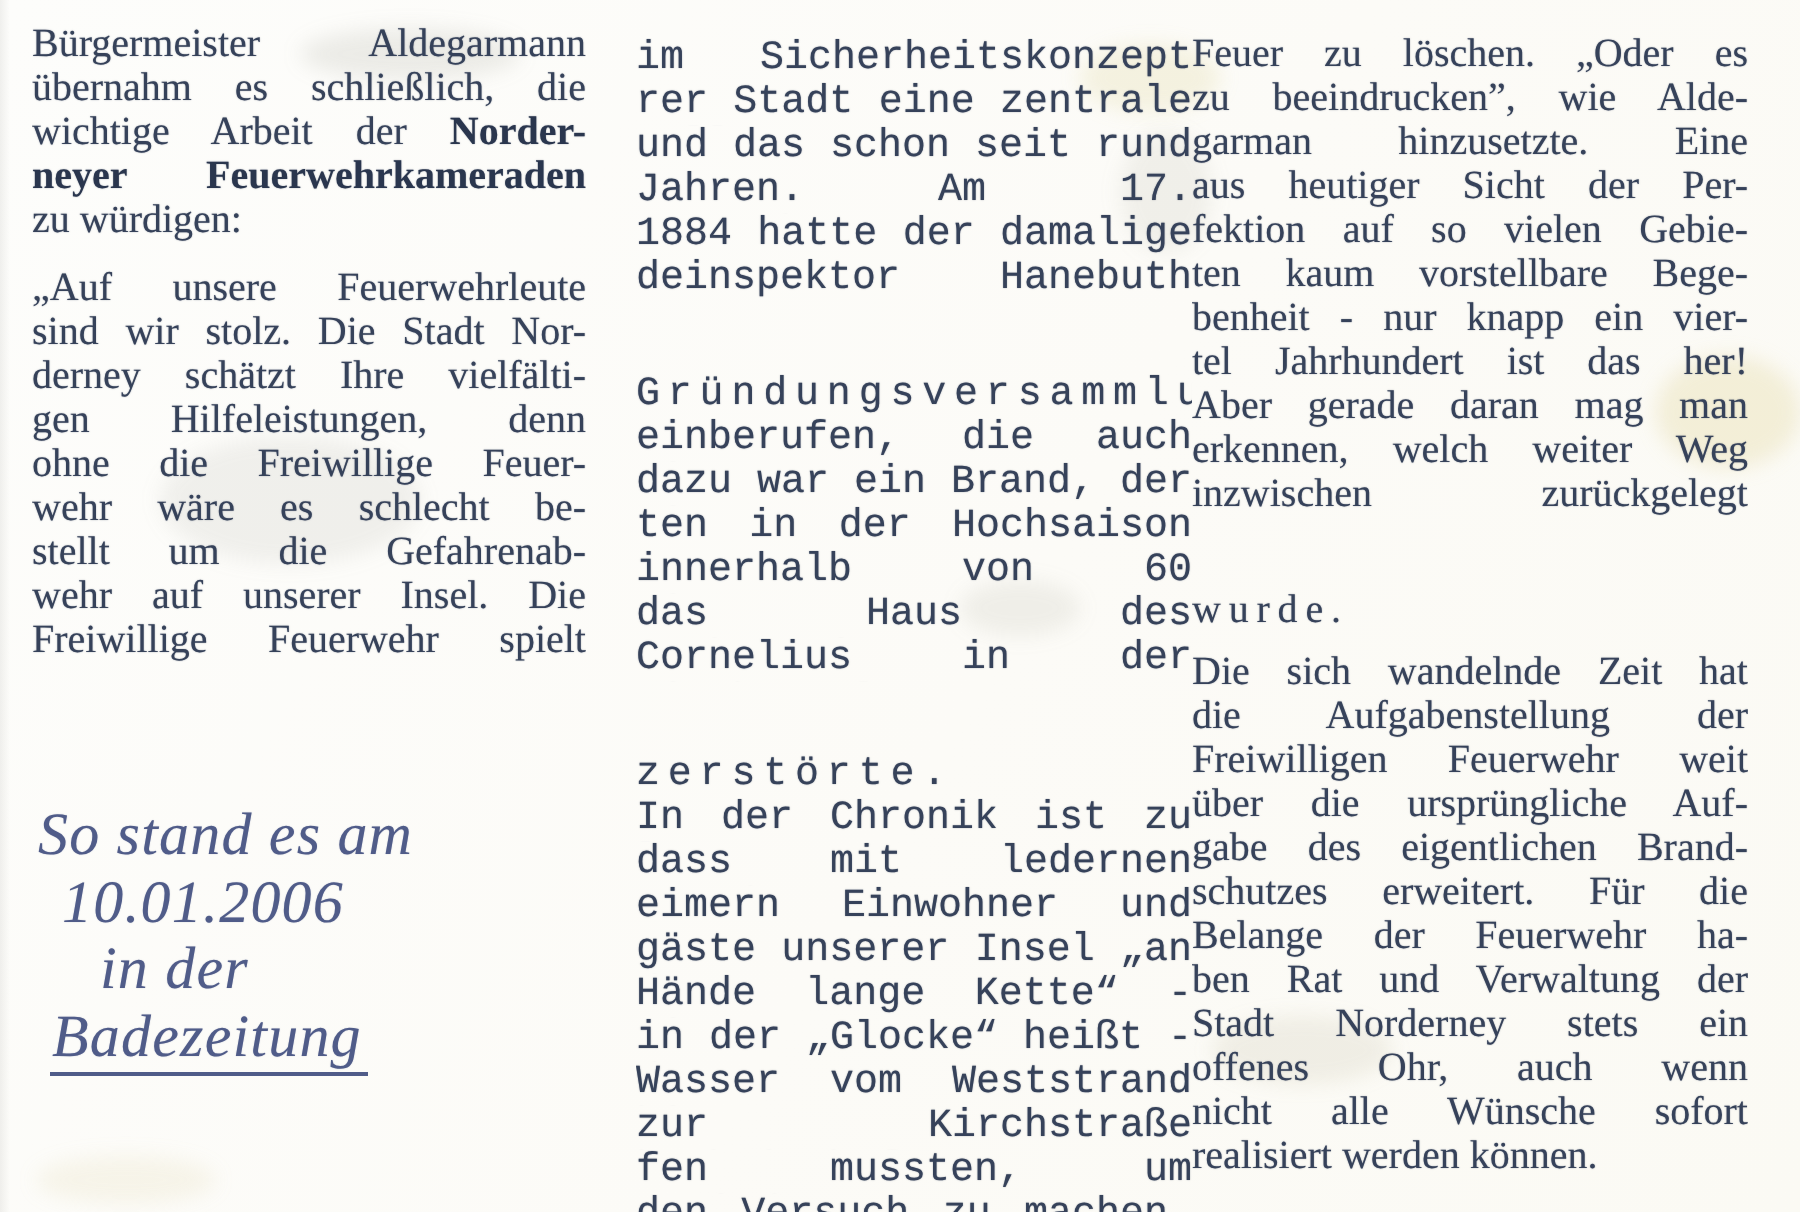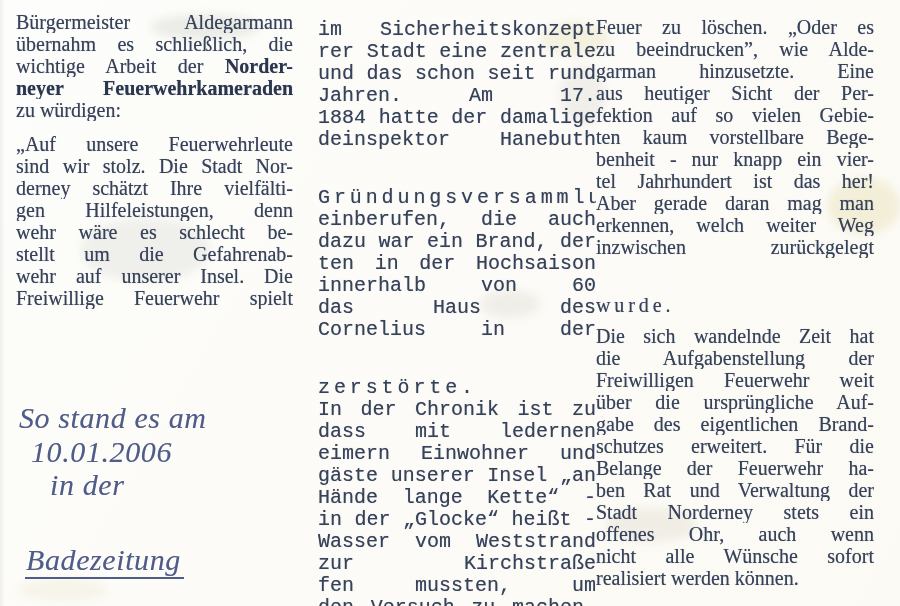--- a/index.html
+++ b/index.html
@@ -47,21 +47,20 @@
     line-height: 33.5px;
     letter-spacing: 0.6px;
     text-shadow: 0 0 0.6px rgba(80, 92, 137, 0.4);
   }
   .nline { white-space: nowrap; }
   .ul {
     display: inline-block;
     border-bottom: 2px solid #505c89;
     padding: 0 3px 1px 1px;
     margin-left: -1px;
-    margin-top: 41px;
   }
   
   .smudge { position: absolute; border-radius: 50%; filter: blur(5px); pointer-events: none; }
   .s1 { left: 150px; top: 14px;  width: 110px; height: 26px; background: rgba(125,125,112,0.13); }
   .s2 { left: 540px; top: 22px;  width: 70px;  height: 34px; background: rgba(208,190,100,0.16); }
   .s3 { left: 828px; top: 178px; width: 72px;  height: 56px; background: rgba(212,196,108,0.22); }
   .s4 { left: 80px;  top: 218px; width: 130px; height: 64px; background: rgba(128,128,116,0.10); }
   .s5 { left: 480px; top: 290px; width: 60px;  height: 28px; background: rgba(130,128,112,0.10); }
   .s6 { left: 606px; top: 508px; width: 90px;  height: 34px; background: rgba(160,148,104,0.12); }
   .s7 { left: 18px;  top: 578px; width: 90px;  height: 24px; background: rgba(205,192,120,0.12); }
@@ -92,20 +91,21 @@
         <div class="tline">übernahm es schließlich, die</div>
         <div class="tline">wichtige Arbeit der <b>Norder-</b></div>
         <div class="tline"><b>neyer Feuerwehrkameraden</b></div>
         <div class="tline noj">zu würdigen:</div>
       </div>
       <div class="para">
         <div class="tline">„Auf unsere Feuerwehrleute</div>
         <div class="tline">sind wir stolz. Die Stadt Nor-</div>
         <div class="tline">derney schätzt Ihre vielfälti-</div>
         <div class="tline">gen Hilfeleistungen, denn</div>
+        <div class="tline">ohne die Freiwillige Feuer-</div>
         <div class="tline">wehr wäre es schlecht be-</div>
         <div class="tline">stellt um die Gefahrenab-</div>
         <div class="tline">wehr auf unserer Insel. Die</div>
         <div class="tline">Freiwillige Feuerwehr spielt</div>
       </div>
     </div>
   <div id="col2" class="col">
       <div class="para">
         <div class="tline">im Sicherheitskonzept unse-</div>
         <div class="tline">rer Stadt eine zentrale Rolle;</div>

